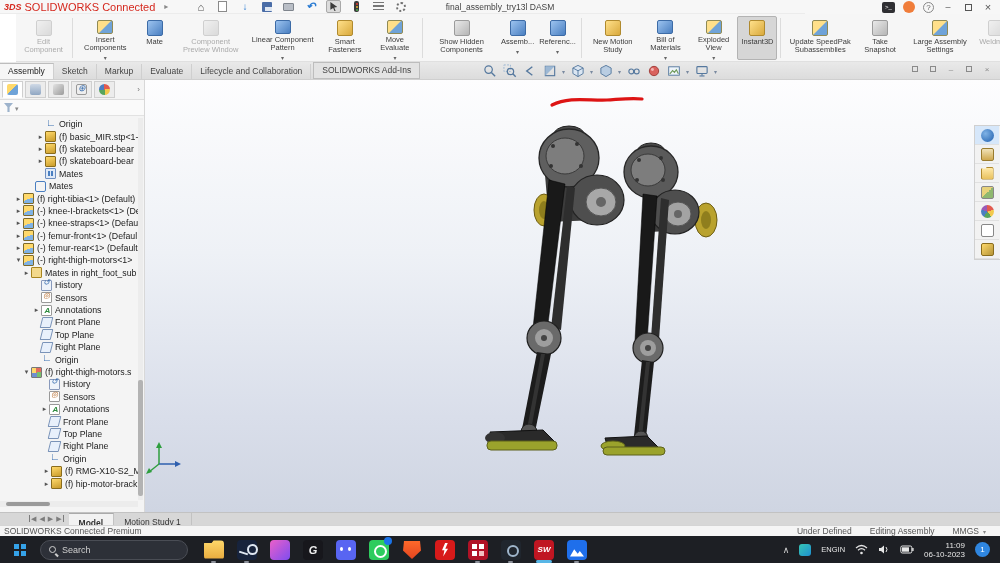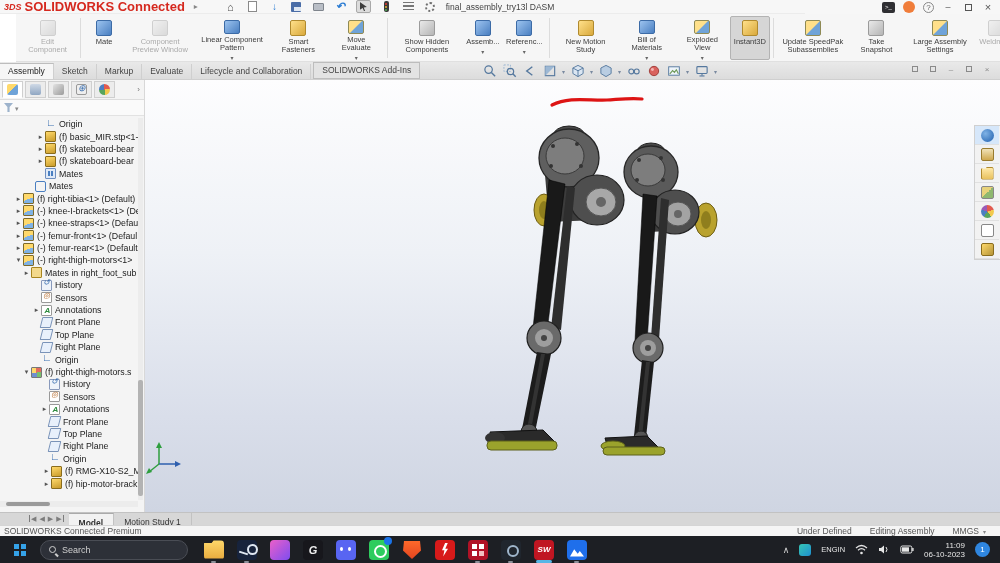--- a/index.html
+++ b/index.html
@@ -4,21 +4,21 @@
 <style>
   * { box-sizing: border-box; margin:0; padding:0; }
   html,body { width:1000px; height:563px; overflow:hidden; }
   body { font-family:"Liberation Sans", sans-serif; font-size:9px; color:#333; background:#fff; }
   #app { position:relative; width:1000px; height:563px; overflow:hidden; }
 
   
   #titlebar { position:absolute; left:0; top:0; width:1000px; height:14px; background:#f7f7f7; display:flex; align-items:center; border-bottom:1px solid #ececec; }
   .brand { display:flex; align-items:center; gap:3px; padding-left:4px; white-space:nowrap; }
   .brand .logo3ds { color:#d5281e; font-style:italic; font-weight:bold; font-size:9px; }
-  .brand .brandname { color:#d5281e; font-weight:bold; font-size:13px; }
+  .brand .brandname { color:#d5281e; font-weight:normal; font-size:11px; }
   .brand-expand { color:#888; font-size:8px; margin-left:6px; cursor:pointer; }
   #qat { display:flex; align-items:center; gap:9px; margin-left:26px; }
   .qa { width:13px; height:12px; display:inline-flex; align-items:center; justify-content:center; position:relative; cursor:pointer; }
   .qa-home::before{content:"\2302"; font-size:11px; color:#555;}
   .qa-new{width:9px;height:11px;background:#fff;border:1px solid #8a8a8a;}
   .qa-open::before{content:"\2193"; color:#2b7cd3; font-weight:bold; font-size:10px;}
   .qa-save{width:10px;height:10px;background:#4a6da7;border-radius:1px;}
   .qa-save::after{content:"";position:absolute;bottom:1px;left:3px;width:7px;height:4px;background:#dfe7f2;}
   .qa-print{width:11px;height:8px;background:#b9bec6;border:1px solid #7f858d;border-radius:1px;}
   .qa-undo::before{content:"\21B6"; color:#2b7cd3; font-size:11px; font-weight:bold;}
@@ -247,20 +247,25 @@
     </div>
   </div>
 
   <div id="ribbon">
     <div class="rbtn disabled">
         <span class="ric ri-a"></span>
         <span class="rlb">Edit Component</span>
       </div>
     <div class="rsep"></div>
     <div class="rbtn">
+        <span class="ric ri-d"></span>
+        <span class="rlb">Insert Components</span>
+        <span class="rdd"></span>
+      </div>
+    <div class="rbtn">
         <span class="ric ri-c"></span>
         <span class="rlb">Mate</span>
       </div>
     <div class="rbtn disabled">
         <span class="ric ri-a"></span>
         <span class="rlb">Component Preview Window</span>
       </div>
     <div class="rbtn">
         <span class="ric ri-c"></span>
         <span class="rlb">Linear Component Pattern</span>

